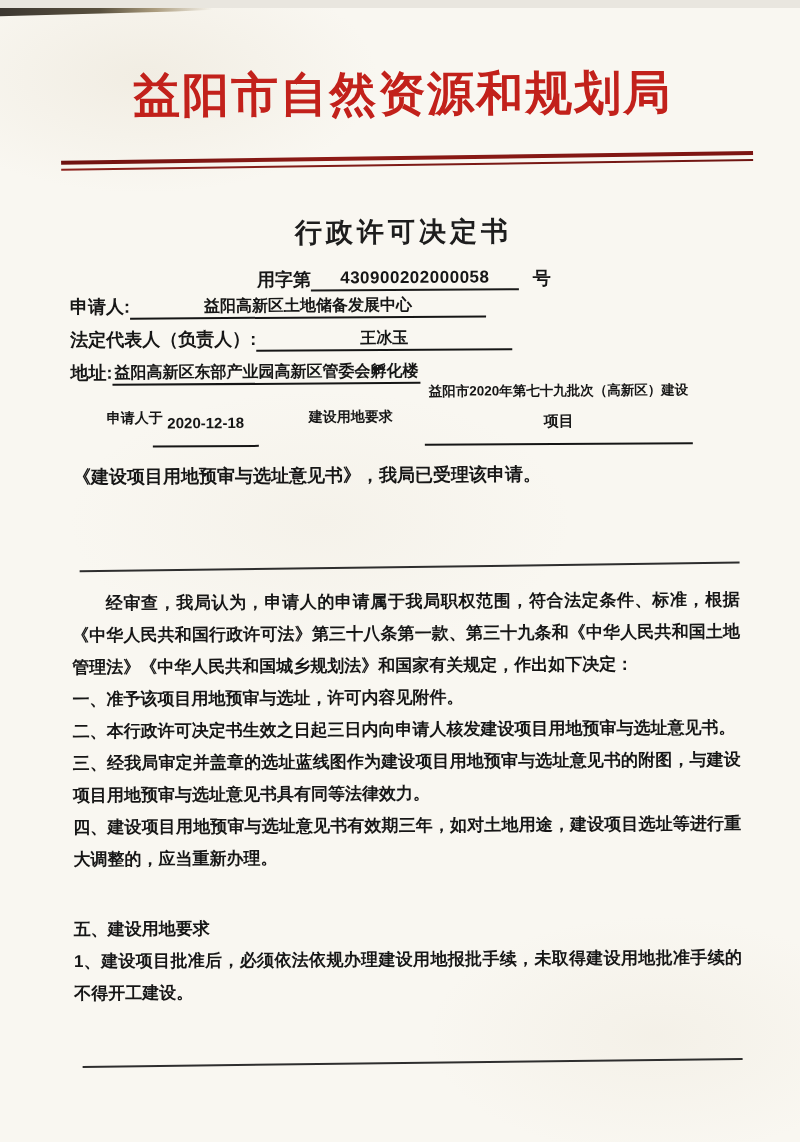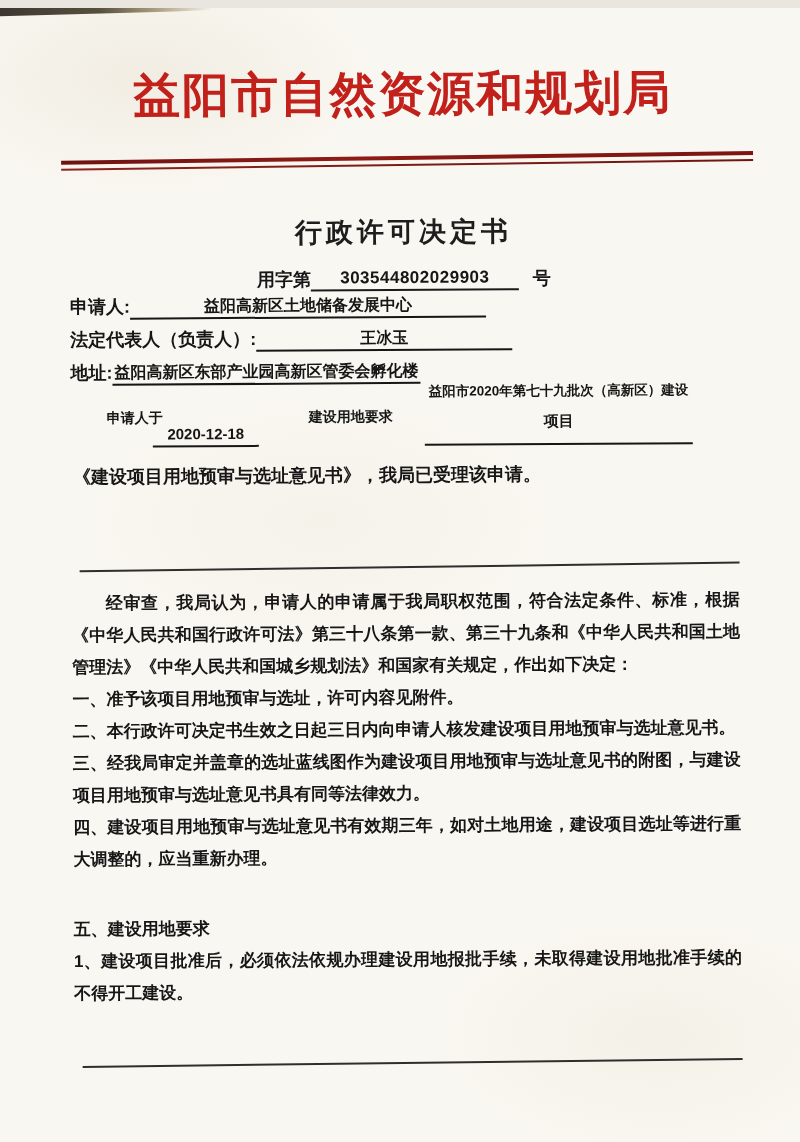--- a/index.html
+++ b/index.html
@@ -75,21 +75,21 @@
   .w1 { width:356px; } .w2 { width:256px; } .w3 { width:308px; }
 
   .app-row { position:relative; height:66px; font-weight:bold; }
   .app-label { position:absolute; top:24px; font-size:14px; white-space:nowrap; }
   .al1 { left:36px; }
   .al2 { left:238px; }
   .date-blank {
     position:absolute; left:82px; top:14px; width:106px; height:48px;
     border-bottom:2px solid #161616;
     display:flex; align-items:flex-end; justify-content:center;
-    font-size:15px; padding-bottom:3px;
+    font-size:15px; padding-bottom:14px;
   }
   .proj-blank {
     position:absolute; left:354px; top:0; width:268px; height:62px;
     border-bottom:2px solid #161616; text-align:center;
   }
   .proj-l1 { font-size:13.5px; line-height:15px; white-space:nowrap; }
   .proj-l2 { font-size:15px; margin-top:14px; }
 
   .accepted { margin-top:12px; margin-left:2px; font-size:18px; line-height:26px; font-weight:bold; }
 
@@ -113,21 +113,21 @@
     <h1 class="agency">益阳市自然资源和规划局</h1>
 
     <div class="red-rule">
       <div class="thick"></div>
       <div class="thin"></div>
     </div>
 
     <h2 class="doc-title">行政许可决定书</h2>
 
     <div class="doc-no">
-      <span>用字第</span><span class="blank"><span>303544802029903</span></span><span class="suffix">号</span>
+      <span>用字第</span><span class="blank"><span>430900202000058</span></span><span class="suffix">号</span>
     </div>
 
     <div class="fields">
       <div class="field-row">
         <span class="label">申请人:</span>
         <span class="fill-blank w1">益阳高新区土地储备发展中心</span>
       </div>
       <div class="field-row">
         <span class="label">法定代表人（负责人）:</span>
         <span class="fill-blank w2">王冰玉</span>

